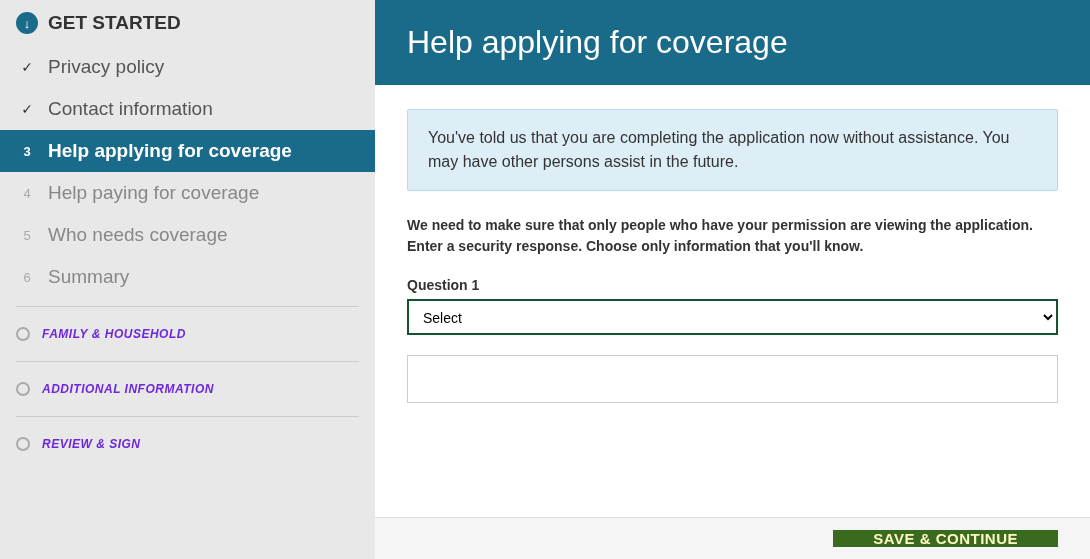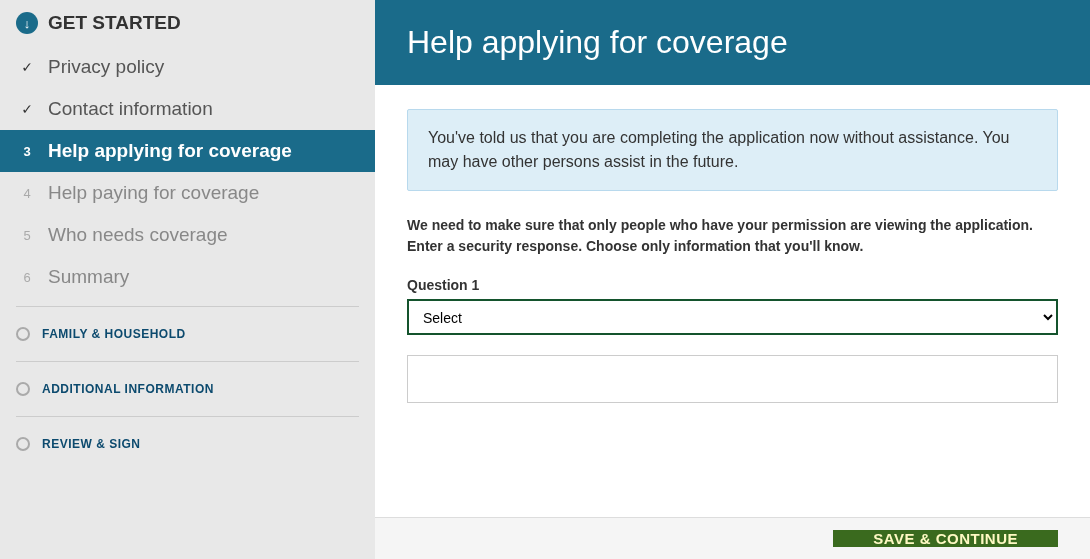--- a/index.html
+++ b/index.html
@@ -106,25 +106,26 @@
       cursor: pointer;
     }
     .section-group-item .circle {
       width: 14px;
       height: 14px;
       border-radius: 50%;
       border: 2px solid #aaa;
       flex-shrink: 0;
     }
     .section-group-item .section-label {
-      color: #0c4a6e;
+      color: #6d28d9;
       font-weight: bold;
       font-size: 12px;
       text-transform: uppercase;
       letter-spacing: 0.5px;
+      font-style: italic;
     }
 
     
     .main {
       flex: 1;
       display: flex;
       flex-direction: column;
       background: #f5f5f5;
     }
 

